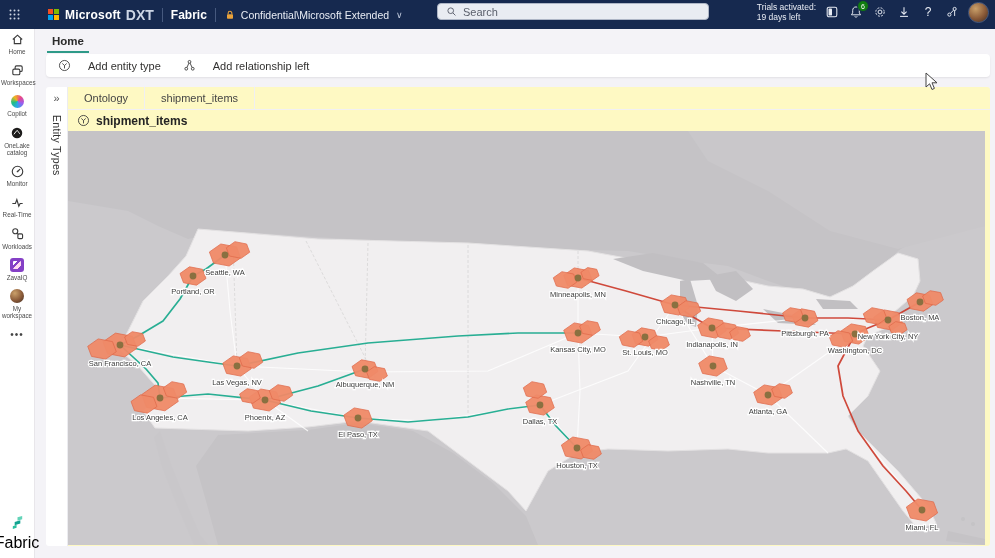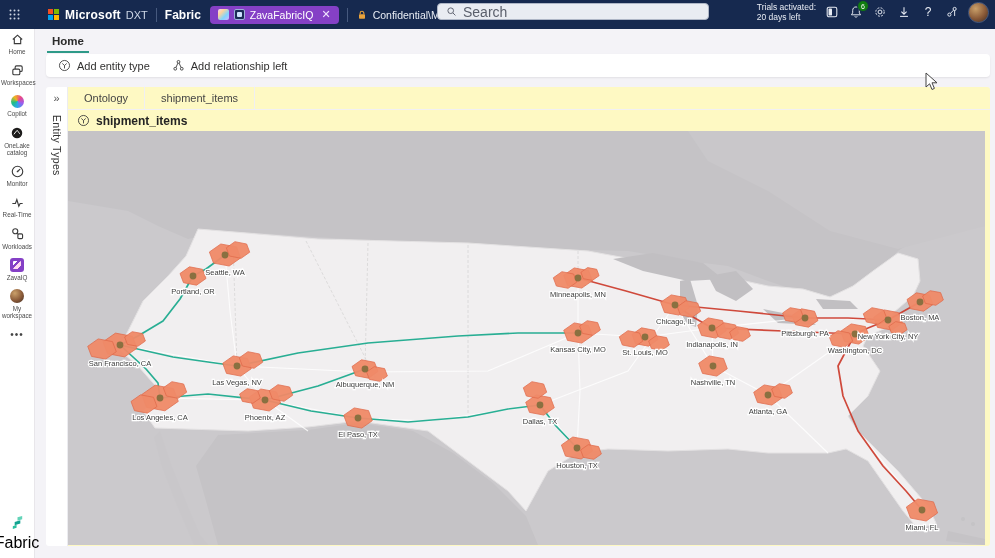--- a/index.html
+++ b/index.html
@@ -9,35 +9,35 @@
     -webkit-font-smoothing:antialiased;
   }
   
   .topbar{position:absolute;top:0;left:0;width:995px;height:29px;background:#16294f;color:#fff;
     display:flex;align-items:center;font-size:11px;z-index:50;}
   .tb-left{display:flex;align-items:center;height:100%;}
   .waffle{width:24px;height:24px;display:flex;align-items:center;justify-content:center;margin-left:2px;}
   .mslogo{display:flex;flex-wrap:wrap;width:11px;height:11px;gap:1px;margin-left:22px;margin-right:6px;}
   .mslogo span{width:5px;height:5px;display:block;}
   .brand-name{font-weight:bold;font-size:12px;letter-spacing:.2px;}
-  .brand-suffix{font-size:11px;color:#cdd6e6;margin-left:5px;}
+  .brand-suffix{font-size:14px;color:#cdd6e6;margin-left:5px;font-weight:bold;}
   .tb-div{width:1px;height:14px;background:#46597e;margin:0 8px;}
   .product{font-weight:bold;font-size:12px;}
   .pill{display:flex;align-items:center;gap:5px;background:#8540c6;border-radius:4px;height:18px;
     padding:0 8px;margin-left:9px;font-size:10.5px;}
   .pill .p-ic1{width:11px;height:11px;border-radius:2px;
     background:linear-gradient(135deg,#f0d7ff 0%,#ffd39b 30%,#7fd4ff 65%,#d6b8ff 100%);}
   .pill .p-ic2{width:11px;height:11px;border-radius:2px;background:#1b2c55;border:1px solid #9db0d8;box-sizing:border-box;position:relative;}
   .pill .p-ic2:after{content:"";position:absolute;left:2px;top:2px;width:5px;height:5px;background:#cfe2ff;border-radius:1px;}
   .pill .p-close{margin-left:3px;font-size:11px;color:#f0e4ff;}
   .sens{display:flex;align-items:center;gap:5px;font-size:10.5px;color:#e8ecf4;}
   .chev{font-size:9px;color:#c2cbdd;margin-left:2px;}
   .search{position:absolute;left:437px;top:3px;width:272px;height:17px;background:#e9ecf2;border:1px solid #aeb6c6;
     border-radius:4px;display:flex;align-items:center;gap:6px;padding:0 8px;box-sizing:border-box;}
-  .search .s-ph{color:#5a5f6b;font-size:14px;}
+  .search .s-ph{color:#5a5f6b;font-size:11px;}
   .tb-right{position:absolute;right:6px;top:0;height:24px;display:flex;align-items:center;gap:8px;}
   .trials{font-size:8.5px;line-height:1.2;color:#e8ecf4;text-align:left;white-space:nowrap;}
   .tb-ic{width:16px;height:16px;display:flex;align-items:center;justify-content:center;position:relative;}
   .badge{position:absolute;top:-4px;right:-5px;background:#107c10;border:1px solid #16294f;color:#fff;
     font-size:7px;width:10px;height:10px;border-radius:50%;display:flex;align-items:center;justify-content:center;}
   .help-q{font-size:12px;color:#e8ecf4;}
   .avatar{width:19px;height:19px;border-radius:50%;background:radial-gradient(circle at 35% 30%,#caa06a 0%,#8a5a38 55%,#3c2a22 100%);border:1px solid #47597e;}
   
   .rail{position:absolute;top:24px;left:0;width:34px;height:534px;background:#fff;border-right:1px solid #e8e6ea;
     display:flex;flex-direction:column;align-items:center;z-index:40;}
@@ -51,21 +51,21 @@
     background:linear-gradient(135deg,#fff 0 30%,transparent 30% 50%,#ffd9f0 50% 80%,transparent 80%);border-radius:1px;}
   .mini-avatar{width:14px;height:14px;border-radius:50%;background:radial-gradient(circle at 35% 30%,#caa06a 0%,#8a5a38 55%,#3c2a22 100%);}
   .more-dots{font-size:10px;color:#444;letter-spacing:1px;}
   .rail-footer{margin-top:auto;margin-bottom:6px;text-align:center;}
   
   .content{position:absolute;left:35px;top:24px;width:960px;height:534px;}
   .home-strip{height:29px;display:flex;align-items:flex-end;padding-left:12px;box-sizing:border-box;}
   .home-tab{font-size:11.5px;font-weight:bold;color:#2b2b2b;padding:3px 5px 4px;border-bottom:2px solid #2e9a88;}
   .ribbon{height:23px;margin:1px 5px 10px 11px;background:#fff;border-radius:4px;box-shadow:0 1px 2px rgba(0,0,0,.08);
     display:flex;align-items:center;padding:0 8px;gap:14px;}
-  .rb-btn{display:flex;align-items:center;gap:6px;font-size:11px;color:#323130;padding:2px 4px;cursor:pointer;}
+  .rb-btn{display:flex;align-items:center;gap:17px;font-size:11px;color:#323130;padding:2px 4px;cursor:pointer;}
   .workarea{display:flex;margin:0 5px 0 11px;height:459px;}
   .etpanel{width:22px;background:#fff;border-radius:3px 0 0 3px;border-right:1px solid #ececf0;
     display:flex;flex-direction:column;align-items:center;padding-top:6px;box-sizing:border-box;}
   .etpanel .expand{font-size:11px;color:#555;transform:translateY(-1px);cursor:pointer;}
   .etpanel .ettitle{writing-mode:vertical-rl;font-size:10.5px;color:#333;margin-top:10px;letter-spacing:.3px;}
   .maincard{flex:1;background:#fef9c3;display:flex;flex-direction:column;border-radius:0 3px 3px 0;overflow:hidden;}
   .doctabs{height:22px;display:flex;align-items:stretch;font-size:11px;color:#454545;border-bottom:1px solid #f1f0f3;}
   .dtab{display:flex;align-items:center;padding:0 16px;border-right:1px solid #f0eff2;cursor:pointer;white-space:nowrap;}
   .dtab.active{color:#0e7a6d;font-weight:bold;}
   .dtab .x{margin-left:10px;color:#5f5f5f;font-weight:normal;font-size:11px;}
@@ -100,26 +100,20 @@
     <div class="mslogo">
       <span style="background:#f25022"></span>
         <span style="background:#7fba00"></span>
       <span style="background:#00a4ef"></span>
         <span style="background:#ffb900"></span>
     </div>
     <span class="brand-name">Microsoft</span>
     <span class="brand-suffix">DXT</span>
     <div class="tb-div"></div>
     <span class="product">Fabric</span>
-    <div class="pill">
-      <span class="p-ic1"></span>
-      <span class="p-ic2"></span>
-      <span>ZavaFabricIQ</span>
-      <span class="p-close">✕</span>
-    </div>
     <div class="tb-div"></div>
     <div class="sens">
       <svg width="12" height="12" viewBox="0 0 16 16">
         <rect x="4" y="7" width="8" height="6" rx="1" fill="#e9a23b"></rect>
         <path d="M5.5 7 V5.5 a2.5 2.5 0 0 1 5 0 V7" stroke="#e9a23b" stroke-width="1.4" fill="none"></path>
       </svg>
       <span>Confidential\Microsoft Extended</span>
       <span class="chev">∨</span>
     </div>
   </div>
@@ -128,21 +122,21 @@
     <svg width="11" height="11" viewBox="0 0 14 14">
       <circle cx="6" cy="6" r="3.6" stroke="#5a5f6b" stroke-width="1.2" fill="none"></circle>
       <line x1="8.8" y1="8.8" x2="12" y2="12" stroke="#5a5f6b" stroke-width="1.2"></line>
     </svg>
     <span class="s-ph">Search</span>
   </div>
 
   <div class="tb-right">
     <div class="trials">
       <div>Trials activated:</div>
-      <div>20 days left</div>
+      <div>19 days left</div>
     </div>
     <div class="tb-ic">
       <svg width="14" height="14" viewBox="0 0 16 16">
         <rect x="2.5" y="2.5" width="11" height="11" rx="2" stroke="#e8ecf4" stroke-width="1.2" fill="none"></rect>
         <rect x="4" y="4" width="4" height="8" rx="1" fill="#e8ecf4"></rect>
       </svg>
     </div>
     <div class="tb-ic">
       <svg width="14" height="14" viewBox="0 0 16 16">
         <path d="M8 2.2 c-2.4 0 -3.8 1.8 -3.8 4 v2.8 L2.8 11.2 h10.4 L11.8 9 V6.2 c0 -2.2 -1.4 -4 -3.8 -4 z" stroke="#e8ecf4" stroke-width="1.1" fill="none"></path>

